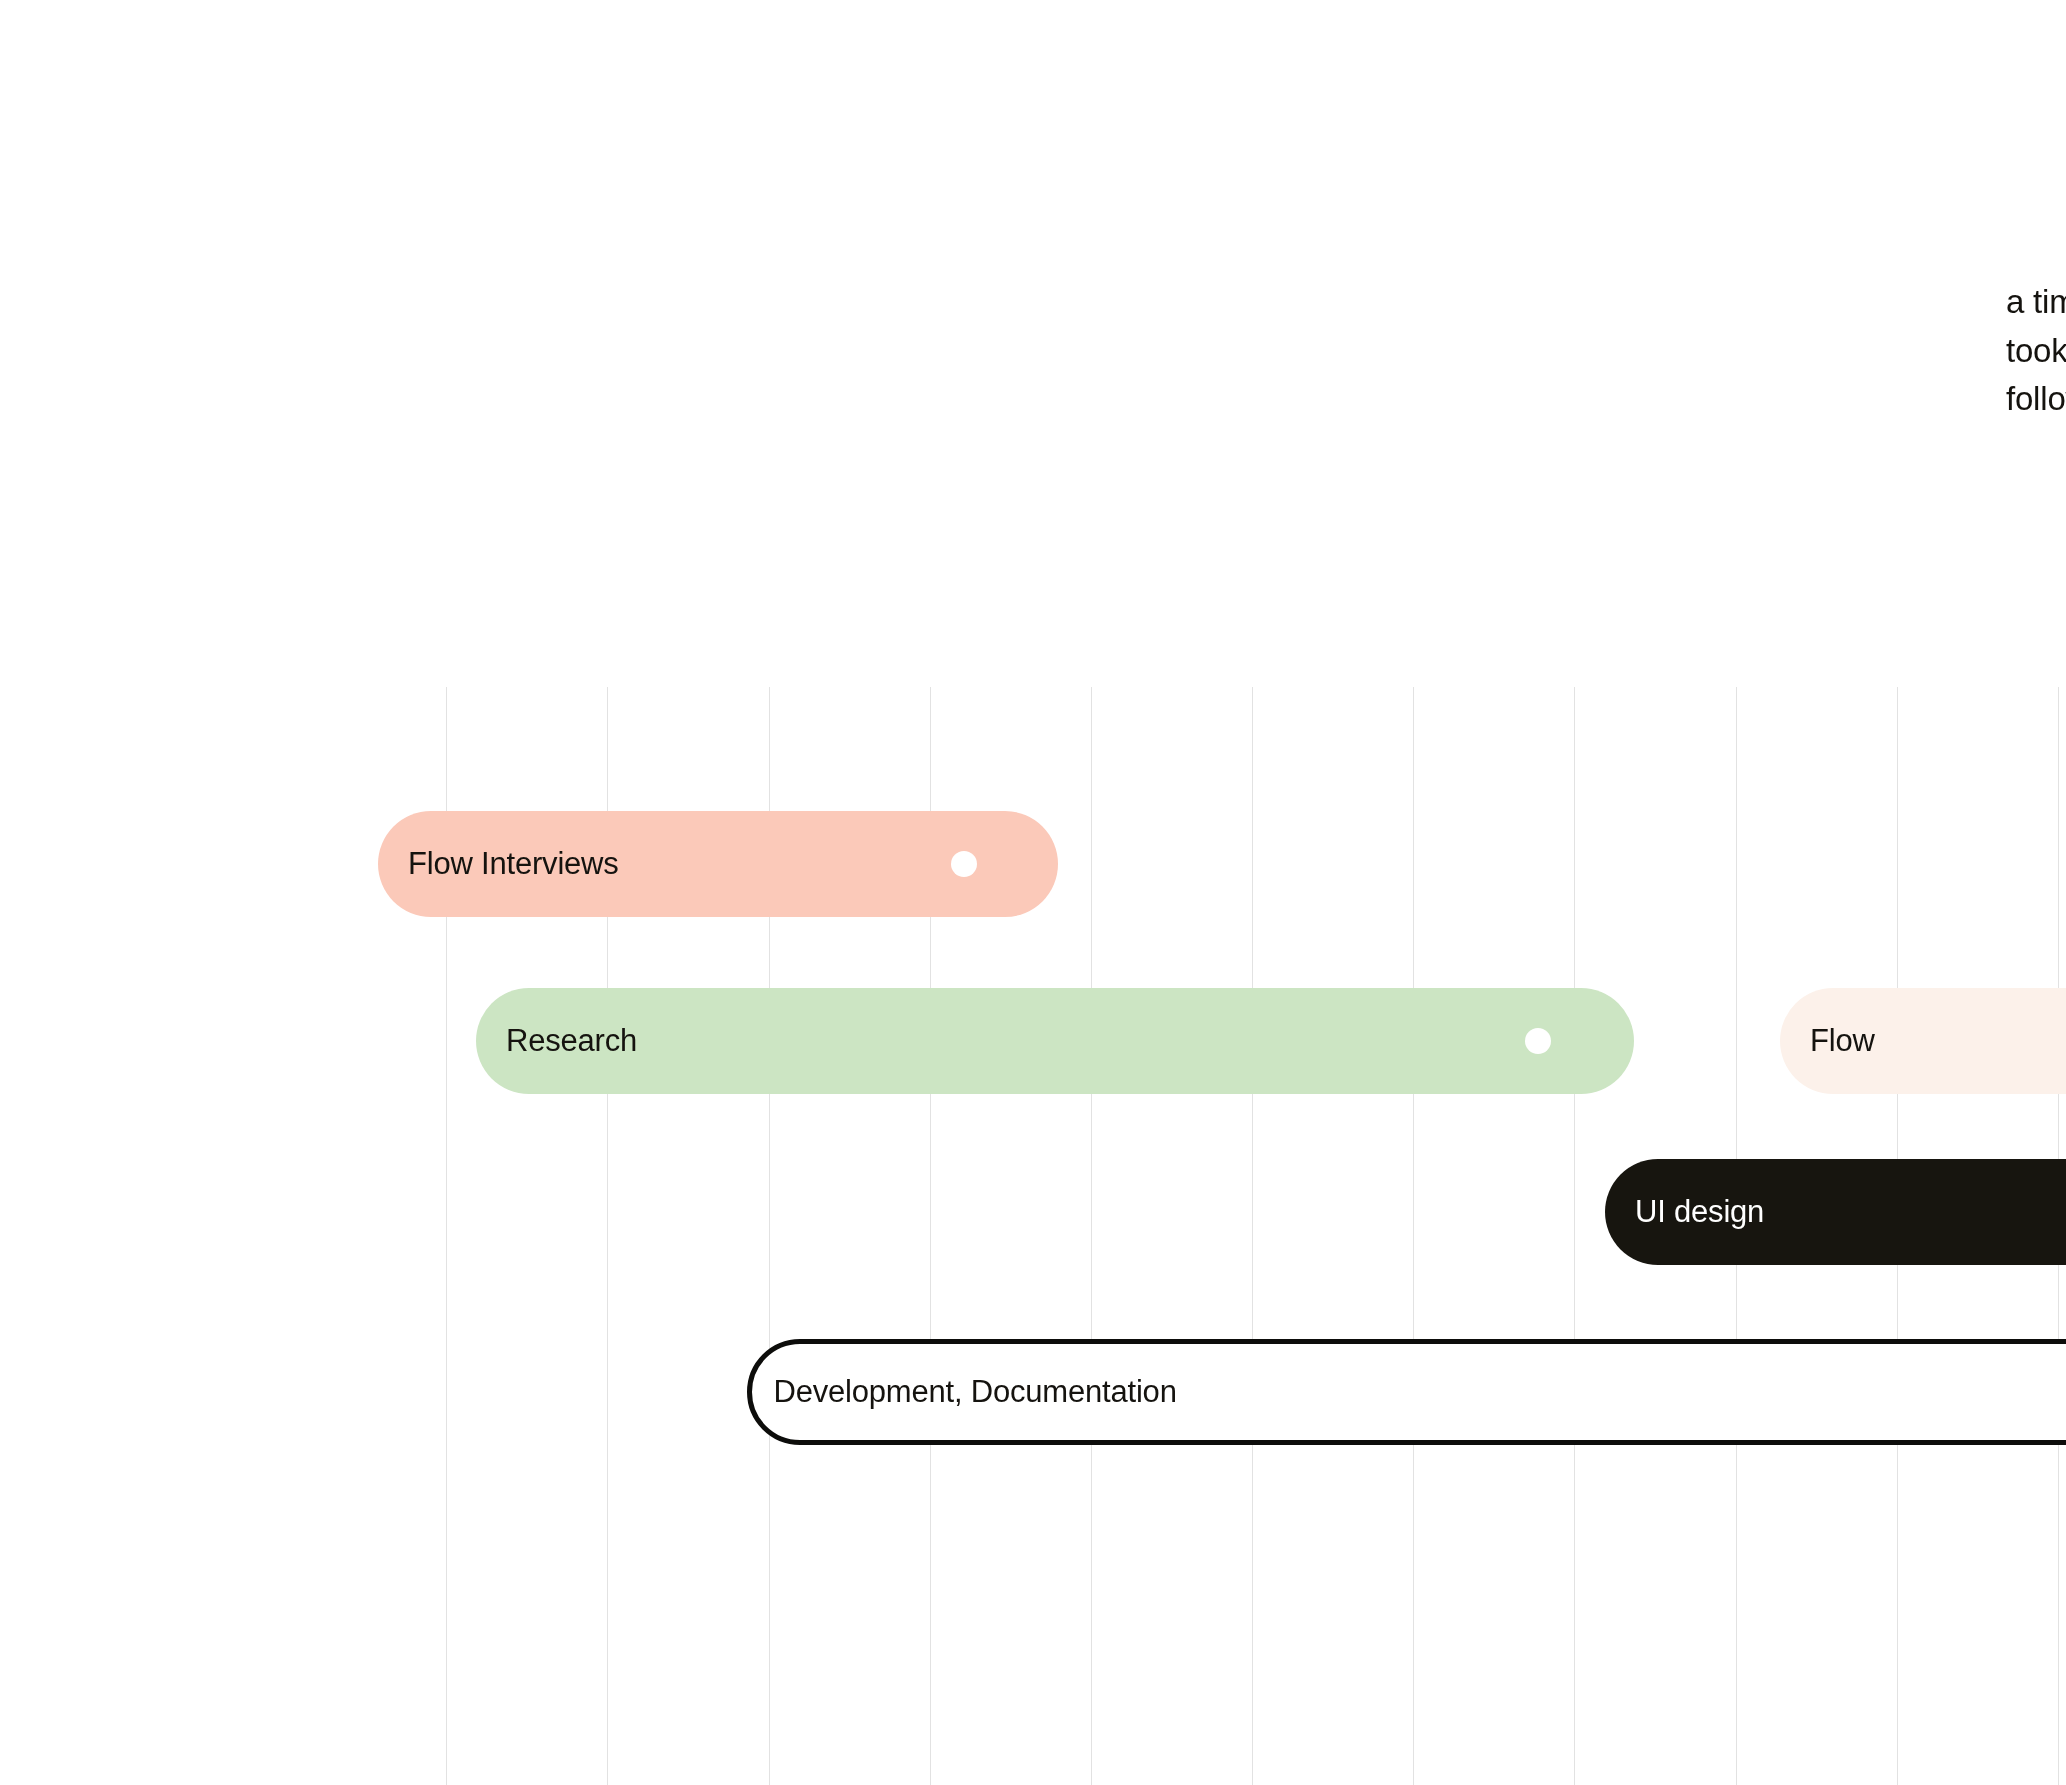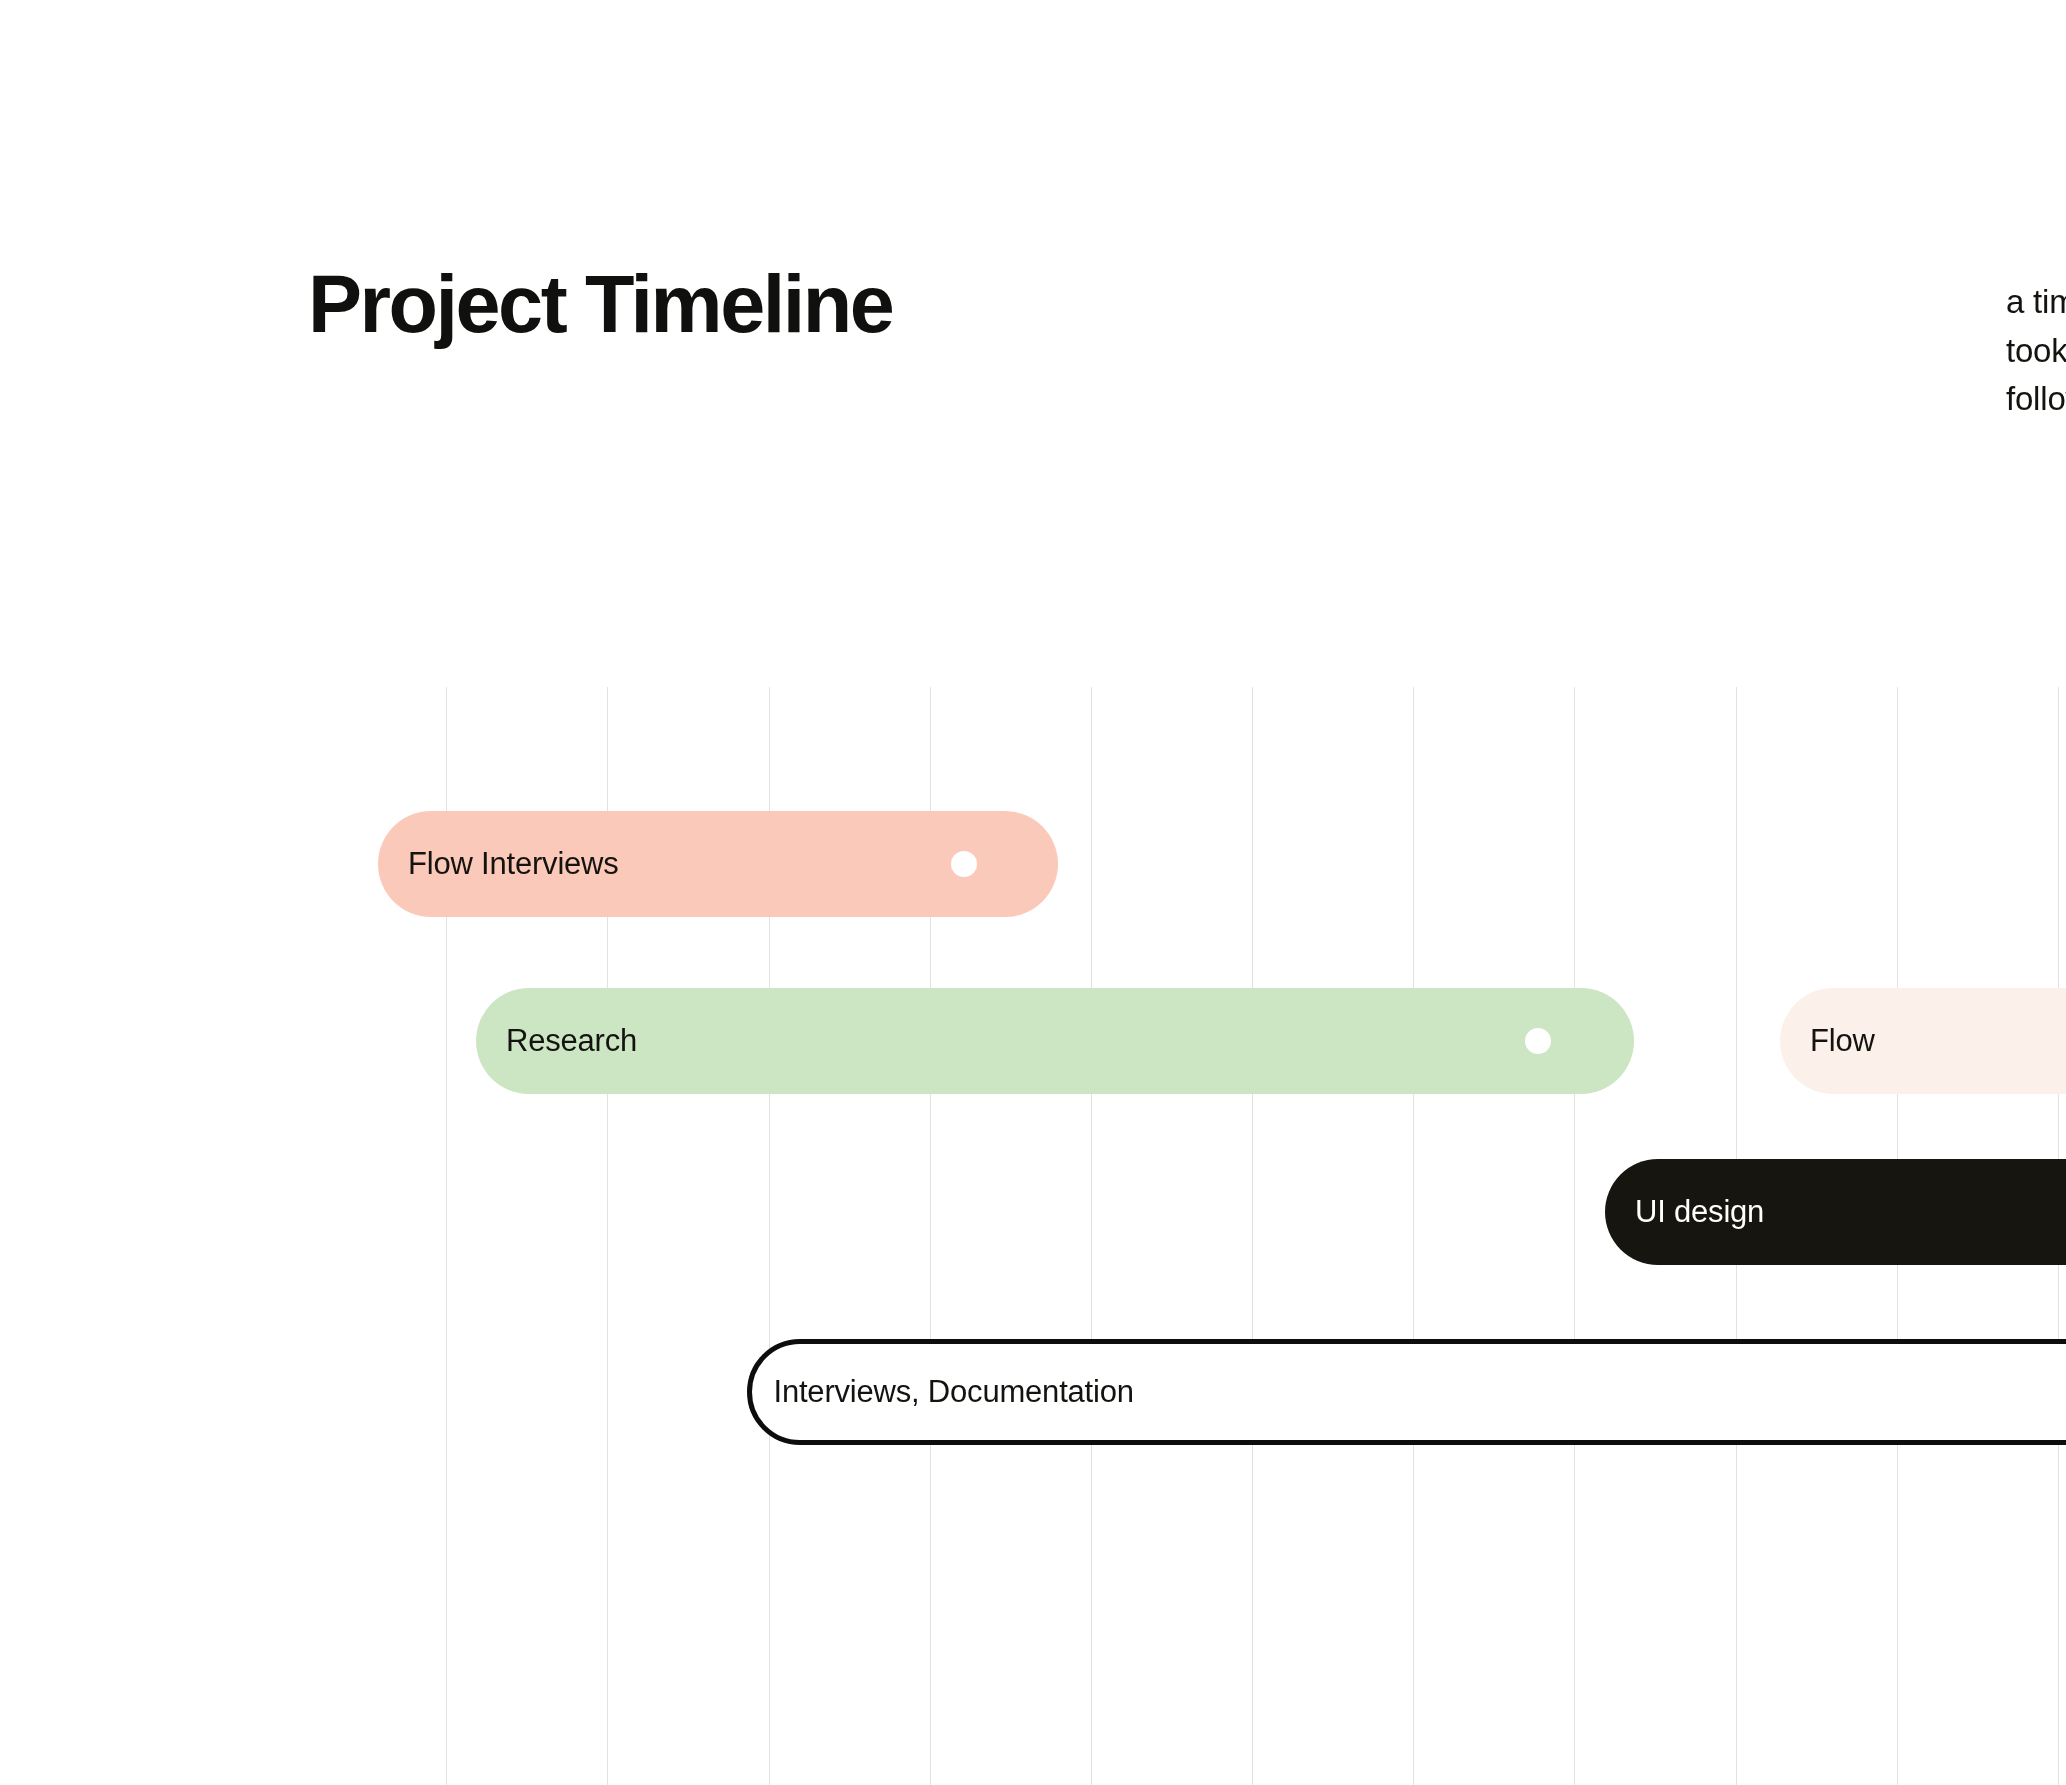--- a/index.html
+++ b/index.html
@@ -101,21 +101,20 @@
     background: #ffffff;
     border: 5.8px solid #0d0d0b;
   }
   .bar.variant-dark .bar-label { color: #ffffff; }
 </style>
 </head>
 <body>
 
 <div id="canvas">
 
-  <div id="page-title">Project Timeline</div>
 
   <div id="page-subtitle">
     <span class="subtitle-line">a timeline helps to analyze which stage of development</span>
     <span class="subtitle-line">took the most time and optimize this process on the</span>
     <span class="subtitle-line">following projects</span>
   </div>
 
   <div id="grid" style="top: 687px; height: 1098px;">
       <div class="gridline" style="left: 446px; background: rgb(226, 226, 226);"></div>
       <div class="gridline" style="left: 607px; background: rgb(226, 226, 226);"></div>
@@ -139,18 +138,18 @@
         <span class="bar-label" style="color: rgb(21, 19, 15); margin-left: 30px;">Research</span>
         <span class="bar-marker" style="left: 1049px; width: 26px; height: 26px; background: rgb(255, 255, 255);"></span>
       </div>
       <div class="bar" style="left: 1780px; top: 988px; width: 448px; height: 106px; background: rgb(252, 241, 234);">
         <span class="bar-label" style="color: rgb(21, 19, 15); margin-left: 30px;">Flow</span>
       </div>
       <div class="bar variant-dark" style="left: 1605px; top: 1159px; width: 1327px; height: 106px; background: rgb(23, 21, 15);">
         <span class="bar-label" style="color: rgb(255, 255, 255); margin-left: 30px;">UI design</span>
       </div>
       <div class="bar variant-outline" style="left: 747px; top: 1339px; width: 2022px; height: 106px;">
-        <span class="bar-label" style="color: rgb(21, 19, 15); margin-left: 21.5px;">Interviews, Documentation</span>
+        <span class="bar-label" style="color: rgb(21, 19, 15); margin-left: 21.5px;">Development, Documentation</span>
       </div>
     </div>
 
 </div>
 
 
 </body></html>

